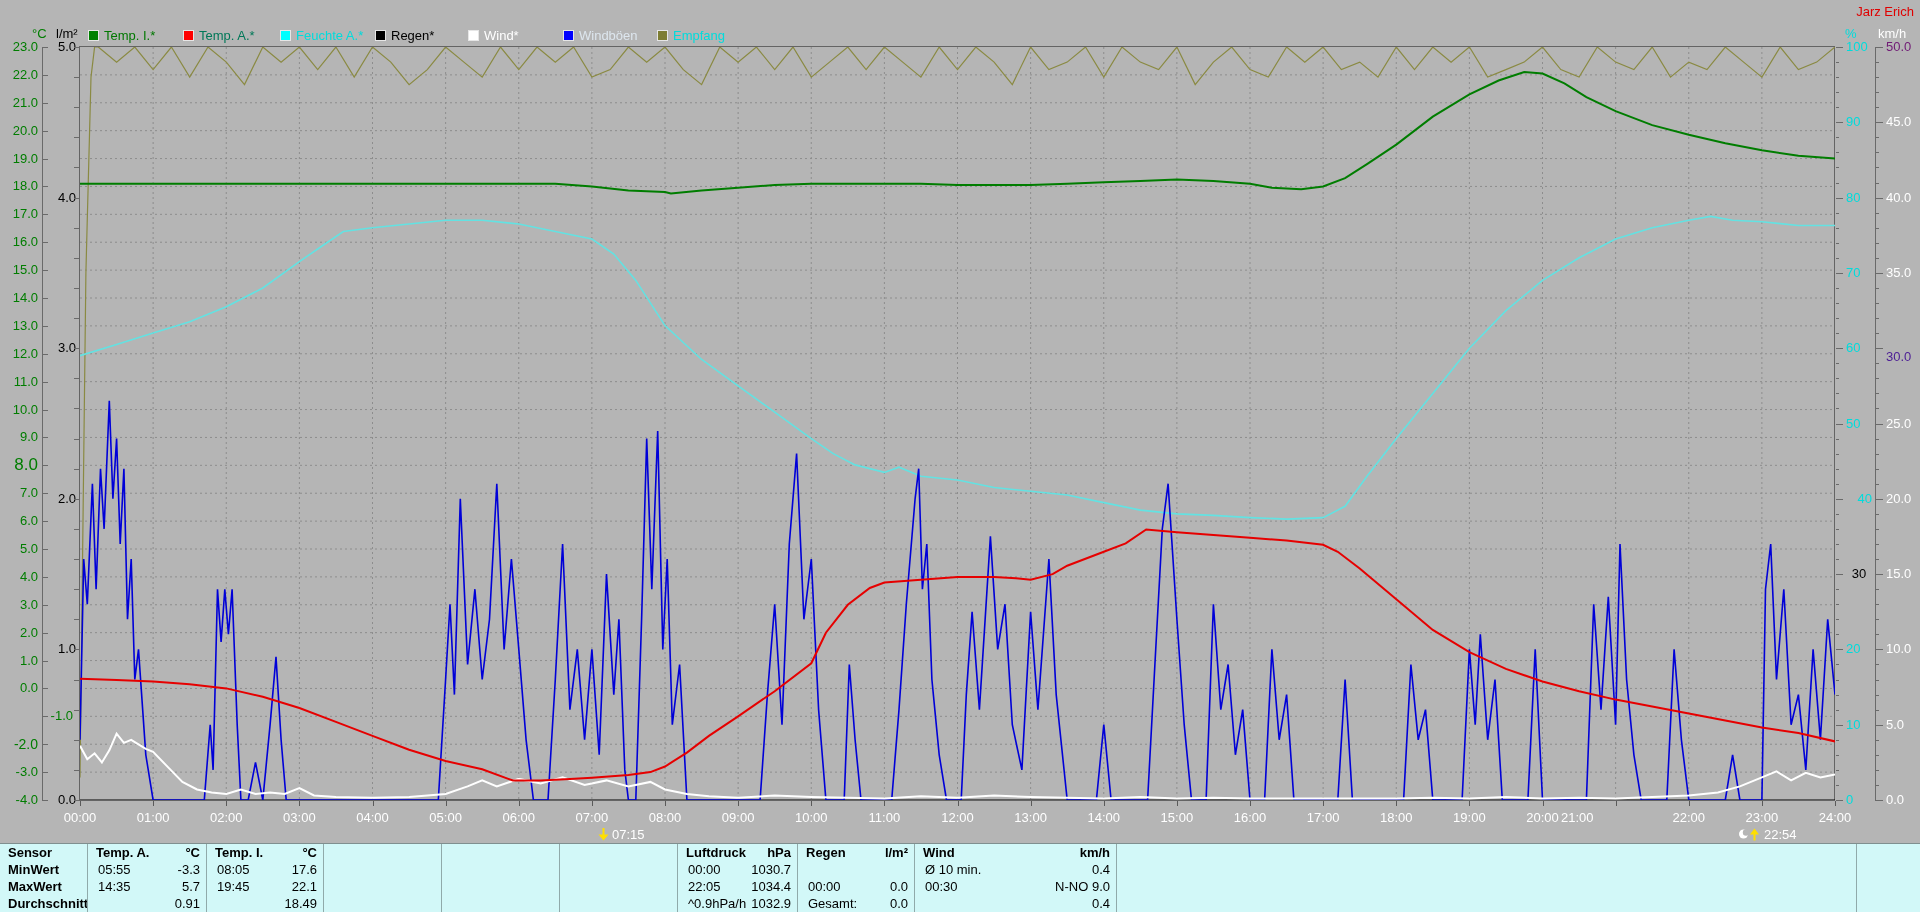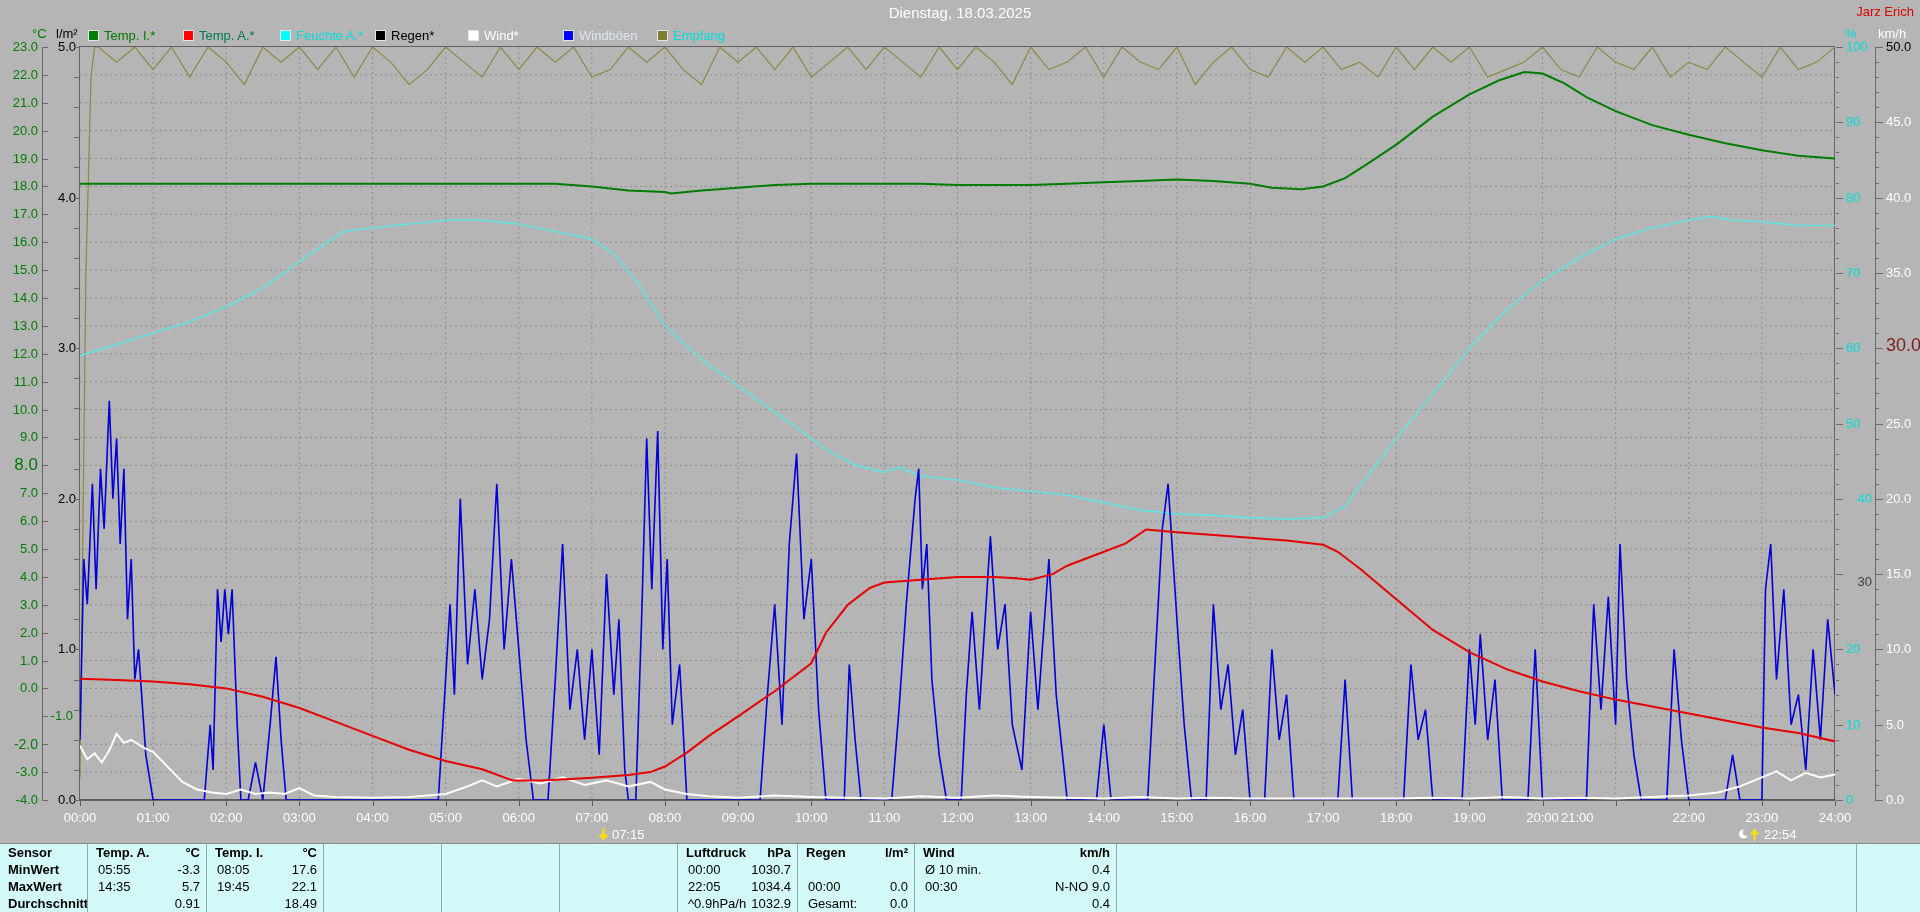--- a/index.html
+++ b/index.html
@@ -21,21 +21,20 @@
   .tcell{display:flex;justify-content:space-between;align-items:center;padding:0 6px 0 10px;overflow:hidden;white-space:nowrap;}
   .tcell.bline{border-right:1px solid #90aaaa;}
   .tcell.hdr{font-weight:bold;padding-left:8px;}
   .tcell.rowlab{font-weight:bold;padding-left:8px;}
 </style>
 </head>
 <body>
 
 <div id="screen">
 
-  <div id="titlebar" class="abs">Dienstag, 18.03.2025</div>
   <div id="watermark" class="abs">Jarz Erich</div>
 
   <div class="abs unit-head" style="left:32px;color:#007d00;">°C</div>
   <div class="abs unit-head" style="left:56px;color:#000;">l/m²</div>
   <div class="abs unit-head" style="left:1845px;color:#00dcdc;">%</div>
   <div class="abs unit-head" style="left:1878px;color:#fff;">km/h</div>
 
   <div id="legend">
       <div class="legend-item" style="left: 88px;">
         <span class="sw" style="background: rgb(0, 128, 0);"></span>
@@ -268,21 +267,21 @@
       <div style="left: 1836px; top: 77.12px; width: 3px; height: 1px; background: rgb(106, 106, 106); position: absolute;"></div>
       <div style="left: 1836px; top: 62.06px; width: 3px; height: 1px; background: rgb(106, 106, 106); position: absolute;"></div>
       <div style="left: 1836px; top: 47px; width: 7px; height: 1px; background: rgb(106, 106, 106); position: absolute;"></div>
       <div style="left: 1846px; width: 26px; top: 40px; color: rgb(0, 220, 220); text-align: left; font-size: 13px; line-height: 14px; position: absolute;">100</div>
       <div style="left: 1846px; width: 26px; top: 115.3px; color: rgb(0, 220, 220); text-align: left; font-size: 13px; line-height: 14px; position: absolute;">90</div>
       <div style="left: 1846px; width: 26px; top: 190.6px; color: rgb(0, 220, 220); text-align: left; font-size: 13px; line-height: 14px; position: absolute;">80</div>
       <div style="left: 1846px; width: 26px; top: 265.9px; color: rgb(0, 220, 220); text-align: left; font-size: 13px; line-height: 14px; position: absolute;">70</div>
       <div style="left: 1846px; width: 26px; top: 341.2px; color: rgb(0, 220, 220); text-align: left; font-size: 13px; line-height: 14px; position: absolute;">60</div>
       <div style="left: 1846px; width: 26px; top: 416.5px; color: rgb(0, 220, 220); text-align: left; font-size: 13px; line-height: 14px; position: absolute;">50</div>
       <div style="left: 1846px; width: 26px; top: 491.8px; color: rgb(0, 220, 220); text-align: right; font-size: 13px; line-height: 14px; position: absolute;">40</div>
-      <div style="left: 1846px; width: 26px; top: 567.1px; color: #404040; text-align: right; font-size: 13px; line-height: 14px; position: absolute; margin-top: 8px;">30</div>
+      <div style="left: 1846px; width: 26px; top: 567.1px; color: #000000; text-align: center; font-size: 13px; line-height: 14px; position: absolute;">30</div>
       <div style="left: 1846px; width: 26px; top: 642.4px; color: rgb(0, 220, 220); text-align: left; font-size: 13px; line-height: 14px; position: absolute;">20</div>
       <div style="left: 1846px; width: 26px; top: 717.7px; color: rgb(0, 220, 220); text-align: left; font-size: 13px; line-height: 14px; position: absolute;">10</div>
       <div style="left: 1846px; width: 26px; top: 793px; color: rgb(0, 220, 220); text-align: left; font-size: 13px; line-height: 14px; position: absolute;">0</div>
       <div style="left: 1875px; top: 47px; width: 1px; height: 754px; background: rgb(106, 106, 106); position: absolute;"></div>
       <div style="left: 1876px; top: 800px; width: 7px; height: 1px; background: rgb(106, 106, 106); position: absolute;"></div>
       <div style="left: 1876px; top: 784.94px; width: 3px; height: 1px; background: rgb(106, 106, 106); position: absolute;"></div>
       <div style="left: 1876px; top: 769.88px; width: 3px; height: 1px; background: rgb(106, 106, 106); position: absolute;"></div>
       <div style="left: 1876px; top: 754.82px; width: 3px; height: 1px; background: rgb(106, 106, 106); position: absolute;"></div>
       <div style="left: 1876px; top: 739.76px; width: 3px; height: 1px; background: rgb(106, 106, 106); position: absolute;"></div>
       <div style="left: 1876px; top: 724.7px; width: 7px; height: 1px; background: rgb(106, 106, 106); position: absolute;"></div>
@@ -324,25 +323,25 @@
       <div style="left: 1876px; top: 182.54px; width: 3px; height: 1px; background: rgb(106, 106, 106); position: absolute;"></div>
       <div style="left: 1876px; top: 167.48px; width: 3px; height: 1px; background: rgb(106, 106, 106); position: absolute;"></div>
       <div style="left: 1876px; top: 152.42px; width: 3px; height: 1px; background: rgb(106, 106, 106); position: absolute;"></div>
       <div style="left: 1876px; top: 137.36px; width: 3px; height: 1px; background: rgb(106, 106, 106); position: absolute;"></div>
       <div style="left: 1876px; top: 122.3px; width: 7px; height: 1px; background: rgb(106, 106, 106); position: absolute;"></div>
       <div style="left: 1876px; top: 107.24px; width: 3px; height: 1px; background: rgb(106, 106, 106); position: absolute;"></div>
       <div style="left: 1876px; top: 92.18px; width: 3px; height: 1px; background: rgb(106, 106, 106); position: absolute;"></div>
       <div style="left: 1876px; top: 77.12px; width: 3px; height: 1px; background: rgb(106, 106, 106); position: absolute;"></div>
       <div style="left: 1876px; top: 62.06px; width: 3px; height: 1px; background: rgb(106, 106, 106); position: absolute;"></div>
       <div style="left: 1876px; top: 47px; width: 7px; height: 1px; background: rgb(106, 106, 106); position: absolute;"></div>
-      <div style="left: 1886px; width: 32px; top: 40px; color: #000000; text-align: left; font-size: 13px; line-height: 14px; position: absolute;">50.0</div>
+      <div style="left: 1886px; width: 32px; top: 40px; color: #701a75; text-align: left; font-size: 13px; line-height: 14px; position: absolute;">50.0</div>
       <div style="left: 1886px; width: 32px; top: 115.3px; color: rgb(255, 255, 255); text-align: left; font-size: 13px; line-height: 14px; position: absolute;">45.0</div>
       <div style="left: 1886px; width: 32px; top: 190.6px; color: rgb(255, 255, 255); text-align: left; font-size: 13px; line-height: 14px; position: absolute;">40.0</div>
       <div style="left: 1886px; width: 32px; top: 265.9px; color: rgb(255, 255, 255); text-align: left; font-size: 13px; line-height: 14px; position: absolute;">35.0</div>
-      <div style="left: 1886px; width: 32px; top: 338px; color: #7f1d1d; text-align: left; font-size: 18px; line-height: 14px; position: absolute;">30.0</div>
+      <div style="left: 1886px; width: 32px; top: 350px; color: #4c1d95; text-align: left; font-size: 13px; line-height: 14px; position: absolute;">30.0</div>
       <div style="left: 1886px; width: 32px; top: 416.5px; color: rgb(255, 255, 255); text-align: left; font-size: 13px; line-height: 14px; position: absolute;">25.0</div>
       <div style="left: 1886px; width: 32px; top: 491.8px; color: rgb(255, 255, 255); text-align: left; font-size: 13px; line-height: 14px; position: absolute;">20.0</div>
       <div style="left: 1886px; width: 32px; top: 567.1px; color: rgb(255, 255, 255); text-align: left; font-size: 13px; line-height: 14px; position: absolute;">15.0</div>
       <div style="left: 1886px; width: 32px; top: 642.4px; color: rgb(255, 255, 255); text-align: left; font-size: 13px; line-height: 14px; position: absolute;">10.0</div>
       <div style="left: 1886px; width: 32px; top: 717.7px; color: rgb(255, 255, 255); text-align: left; font-size: 13px; line-height: 14px; position: absolute;">5.0</div>
       <div style="left: 1886px; width: 32px; top: 793px; color: rgb(255, 255, 255); text-align: left; font-size: 13px; line-height: 14px; position: absolute;">0.0</div>
     </div>
   <div id="xlabels">
       <div style="left: 56px; width: 48px; top: 810px; color: rgb(255, 255, 255); font-size: 13px; text-align: center; position: absolute;">00:00</div>
       <div style="left: 80px; top: 801px; width: 1px; height: 5px; background: rgb(90, 90, 90); position: absolute;"></div>

